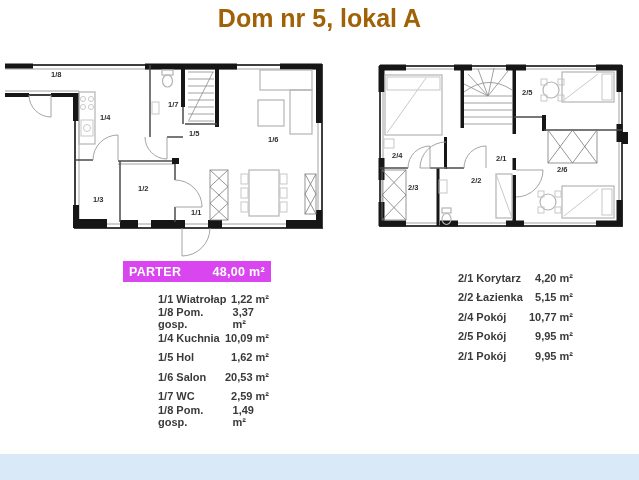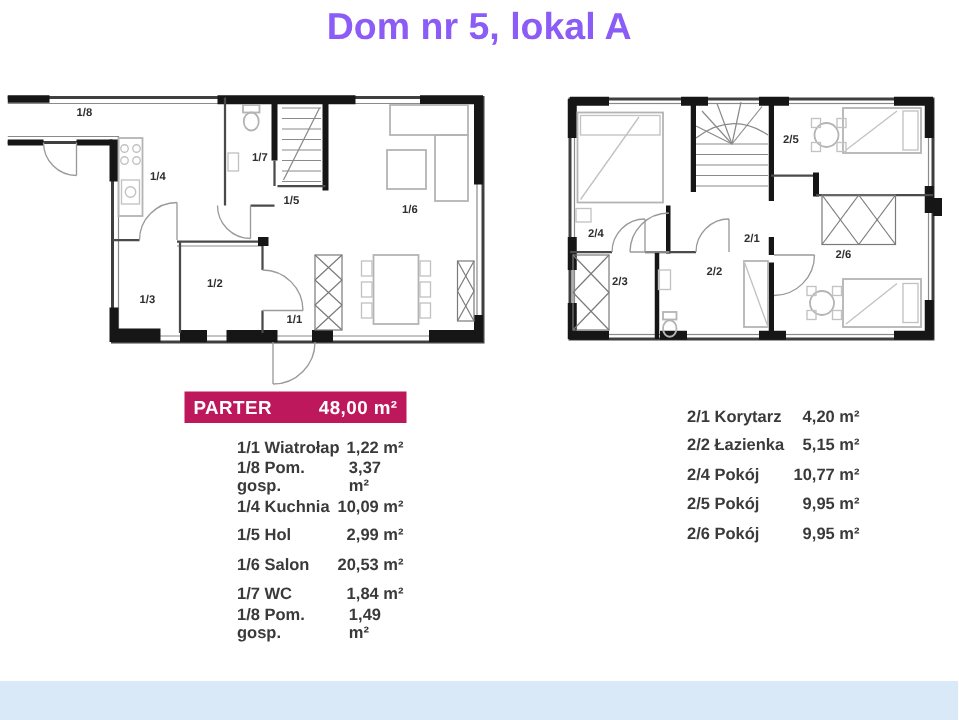--- a/index.html
+++ b/index.html
@@ -1,35 +1,35 @@
 <!DOCTYPE html>
 <html><head>
 <meta charset="utf-8">
 <style>
   html,body{margin:0;padding:0;background:#fff;}
   .page{position:relative;width:639px;height:480px;background:#ffffff;overflow:hidden;
         font-family:"Liberation Sans",sans-serif;}
   .title{position:absolute;top:3px;left:0;right:0;text-align:center;
-         font-size:25px;font-weight:bold;color:#8b5cf6;line-height:30px;}
+         font-size:25px;font-weight:bold;color:#a16207;line-height:30px;}
   .plan{position:absolute;}
   .plan svg{display:block;}
   
   .w2{stroke:#3f3f3f;stroke-width:2;fill:none;}
   .w1{stroke:#8a8a8a;stroke-width:0.8;fill:none;}
   .in{stroke:#4a4a4a;stroke-width:1.5;fill:none;}
   .p{fill:#161616;stroke:none;}
   .f{stroke:#b4b4b4;stroke-width:1.2;fill:none;}
   .f2{stroke:#c2c2c2;stroke-width:0.9;fill:none;}
   .tread{stroke:#8a8a8a;stroke-width:0.8;fill:none;}
   .x{stroke:#7a7a7a;stroke-width:0.8;fill:none;}
   .arc{stroke:#9a9a9a;stroke-width:0.9;fill:none;}
   .lbl{font:600 7.5px "Liberation Sans",sans-serif;fill:#2e2e2e;}
   
   .area-table{position:absolute;}
-  .table-header{height:21px;background:#be185d;color:#ffffff;display:flex;
+  .table-header{height:21px;background:#d946ef;color:#ffffff;display:flex;
       justify-content:space-between;align-items:center;padding:0 6px;
       font-size:12.5px;font-weight:bold;letter-spacing:0.3px;}
   .table-rows{margin-top:7px;}
   .room-row{display:flex;justify-content:space-between;align-items:center;
       height:19.5px;padding:0 2px;font-size:11px;font-weight:bold;color:#3A3A3A;margin-left:33px;}
   
   .footer{position:absolute;left:0;top:454px;width:639px;height:26px;
       background:#D9E9F8;color:#1B5FAE;font-weight:bold;font-size:13.5px;
       line-height:26px;padding-left:7px;white-space:pre;overflow:hidden;box-sizing:border-box;}
 </style>
@@ -289,29 +289,29 @@
       <div class="room-row">
           <span>1/8 Pom. gosp.</span>
           <span>3,37 m²</span>
         </div>
       <div class="room-row">
           <span>1/4 Kuchnia</span>
           <span>10,09 m²</span>
         </div>
       <div class="room-row">
           <span>1/5 Hol</span>
-          <span>2,99 m²</span>
+          <span>1,62 m²</span>
         </div>
       <div class="room-row">
           <span>1/6 Salon</span>
           <span>20,53 m²</span>
         </div>
       <div class="room-row">
           <span>1/7 WC</span>
-          <span>1,84 m²</span>
+          <span>2,59 m²</span>
         </div>
       <div class="room-row">
           <span>1/8 Pom. gosp.</span>
           <span>1,49 m²</span>
         </div>
     </div>
   </div>
 
   <div class="area-table" style="left:423px;top:261px;width:152px;">
     <div class="table-rows">
@@ -325,21 +325,21 @@
         </div>
       <div class="room-row">
           <span>2/4 Pokój</span>
           <span>10,77 m²</span>
         </div>
       <div class="room-row">
           <span>2/5 Pokój</span>
           <span>9,95 m²</span>
         </div>
       <div class="room-row">
-          <span>2/6 Pokój</span>
+          <span>2/1 Pokój</span>
           <span>9,95 m²</span>
         </div>
     </div>
   </div>
 
   <div class="footer">
     
   </div>
 
 </div>

